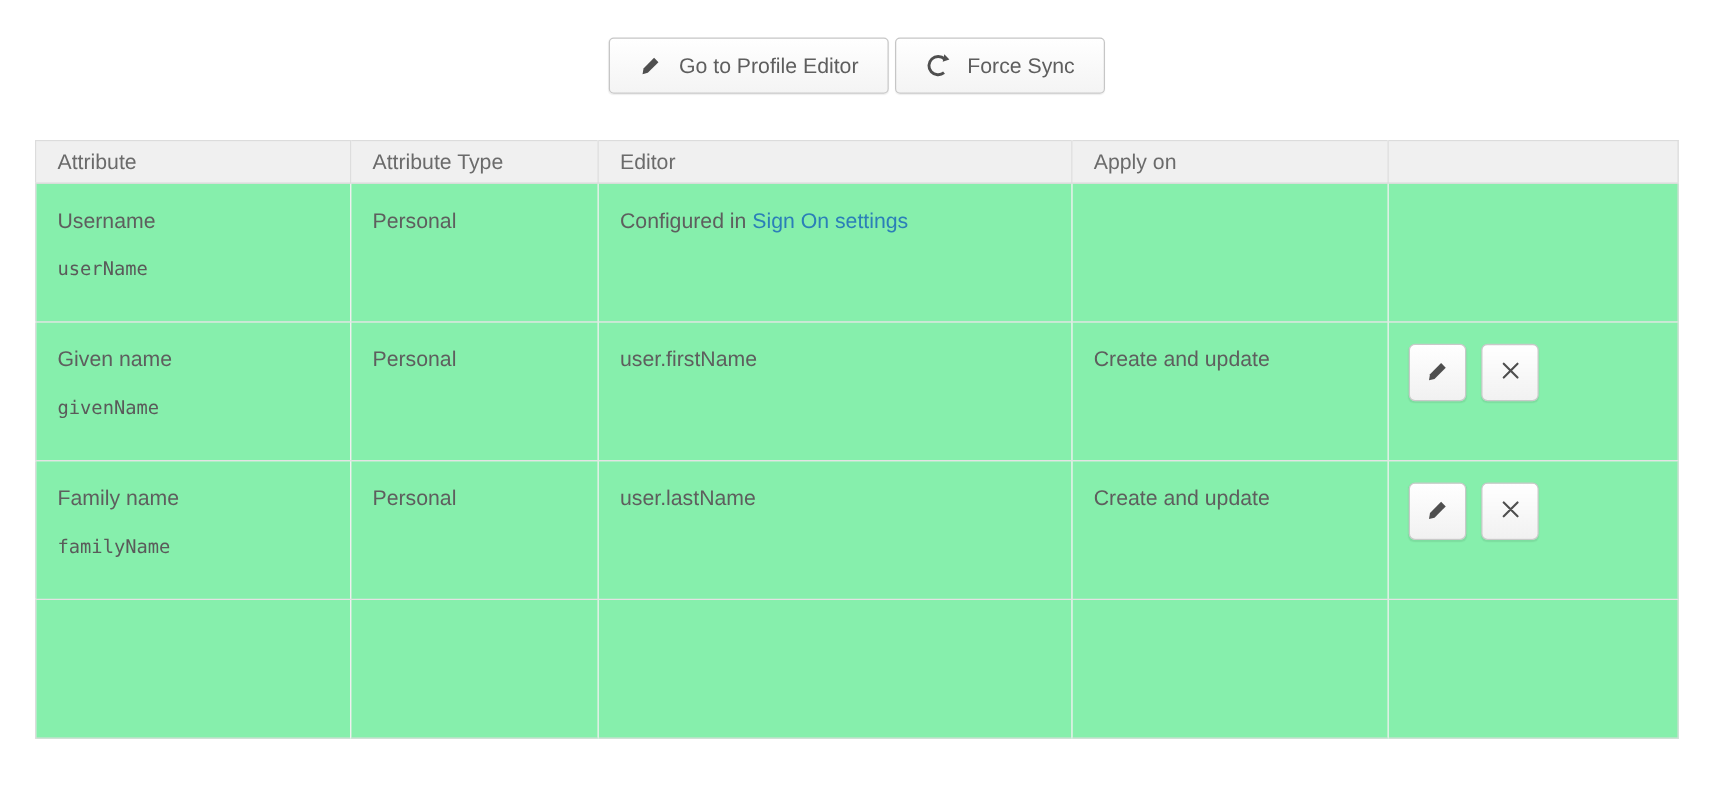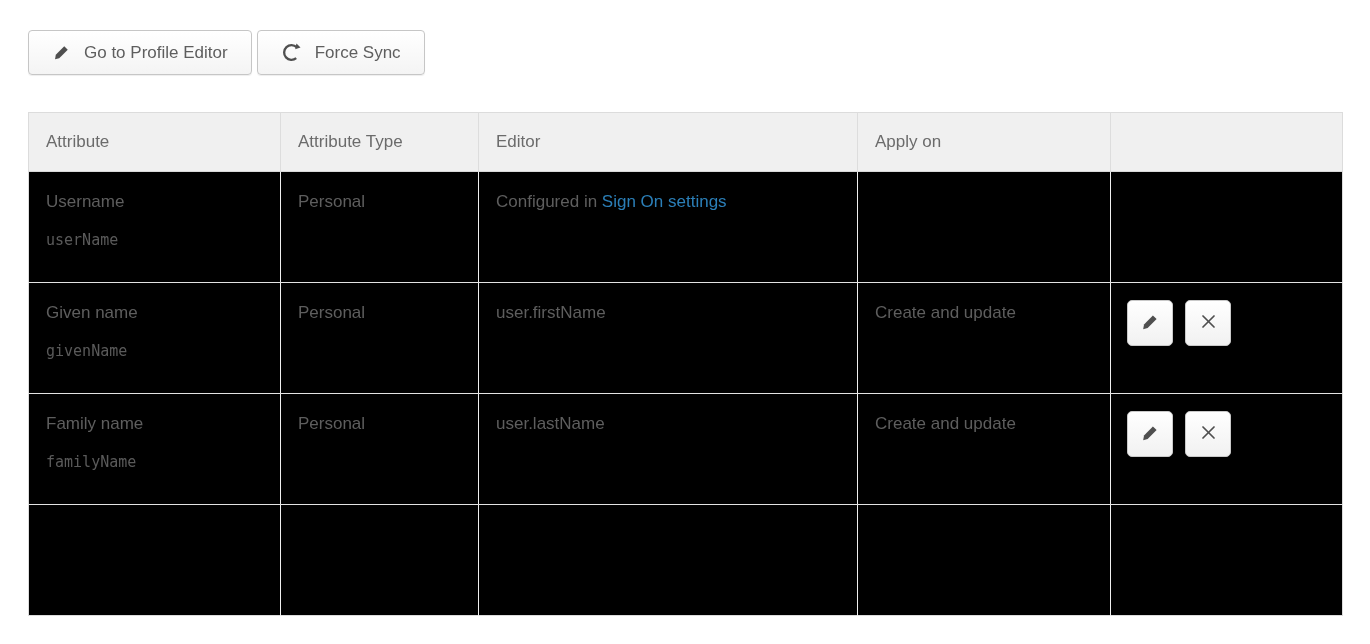--- a/index.html
+++ b/index.html
@@ -7,57 +7,57 @@
     margin: 0; padding: 0;
     width: 1370px; height: 644px;
     overflow: hidden;
     background: #ffffff;
     font-family: "Liberation Sans", sans-serif;
     color: #5e5e5e;
   }
   .page { padding: 30px 27px 0 28px; }
 
   
-  .toolbar { display: flex; gap: 5px; margin-bottom: 37px; }
+  .toolbar { display: flex; gap: 5px; margin-bottom: 37px; justify-content: center; }
   .btn {
     display: inline-flex; align-items: center; gap: 13px;
     height: 45px; padding: 0 23px;
     border: 1px solid #c6c6c6; border-radius: 4px;
     background: linear-gradient(#ffffff, #f4f4f4);
     box-shadow: 0 1px 1px rgba(0,0,0,0.07);
     font-family: "Liberation Sans", sans-serif;
     font-size: 17px; color: #5e5e5e;
     cursor: pointer; white-space: nowrap;
   }
   .btn .icon { display: inline-flex; align-items: center; justify-content: center; }
 
   
   table.mapping {
     width: 1315px; table-layout: fixed;
     border-collapse: collapse;
     border: 1px solid #dcdcdc;
   }
   thead th {
-    height: 59px;
+    height: 34px;
     background: #f0f0f0;
     text-align: left; vertical-align: middle;
     font-weight: 400; font-size: 17px; color: #6b6b6b;
     padding: 0 0 0 17px;
     border-bottom: 1px solid #d8d8d8;
     border-right: 1px solid #dddddd;
   }
   thead th:last-child { border-right: none; }
   tbody td {
     height: 111px;
     vertical-align: top;
     padding: 20px 10px 0 17px;
     font-size: 17px; color: #5e5e5e;
     border-bottom: 1px solid #e3e3e3;
     border-right: 1px solid #efefef;
-    background: #000000;
+    background: #86efac;
   }
   tbody td:last-child { border-right: none; }
   tbody tr.highlighted td {
     background-color: #fafafa;
     background-image: radial-gradient(#ebebeb 1px, transparent 1.2px);
     background-size: 4px 4px;
   }
   tbody tr.stub td { border-bottom: none; }
 
   .attr-code {

